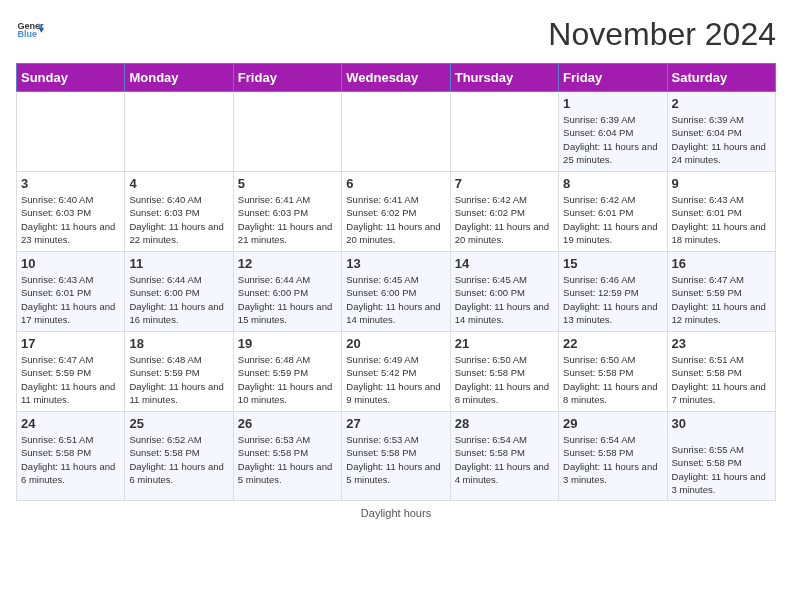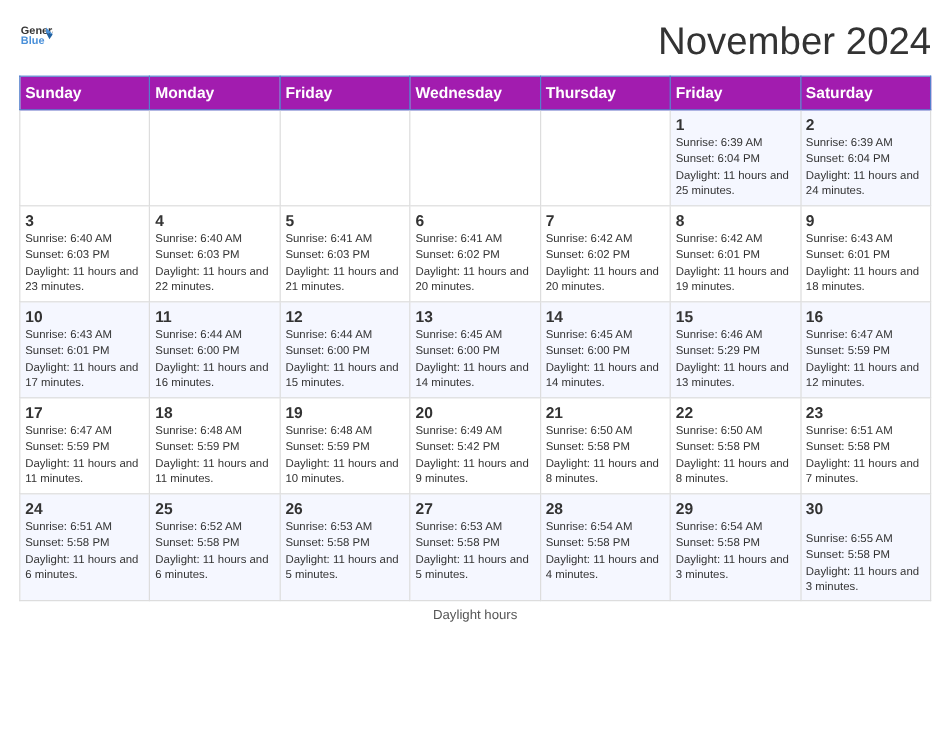--- a/index.html
+++ b/index.html
@@ -207,21 +207,21 @@
         </td>
         <td>
           <span class="day-number">14</span>
           <div class="day-info" style="white-space: pre-line;">Sunrise: 6:45 AM
 Sunset: 6:00 PM
 Daylight: 11 hours and 14 minutes.</div>
         </td>
         <td>
           <span class="day-number">15</span>
           <div class="day-info" style="white-space: pre-line;">Sunrise: 6:46 AM
-Sunset: 5:29 PM
+Sunset: 12:59 PM
 Daylight: 11 hours and 13 minutes.</div>
         </td>
         <td>
           <span class="day-number">16</span>
           <div class="day-info" style="white-space: pre-line;">Sunrise: 6:47 AM
 Sunset: 5:59 PM
 Daylight: 11 hours and 12 minutes.</div>
         </td>
       </tr>
       <tr>

